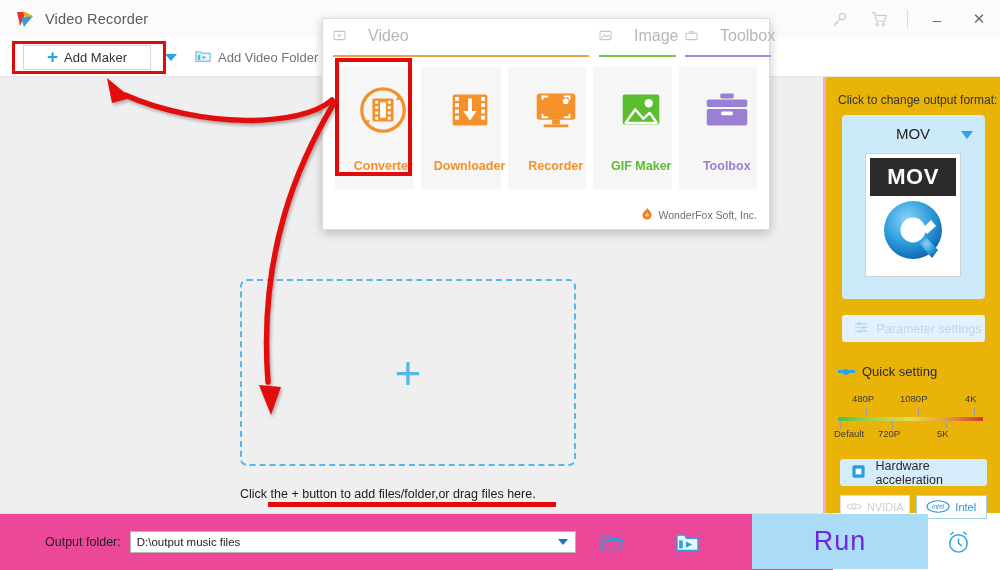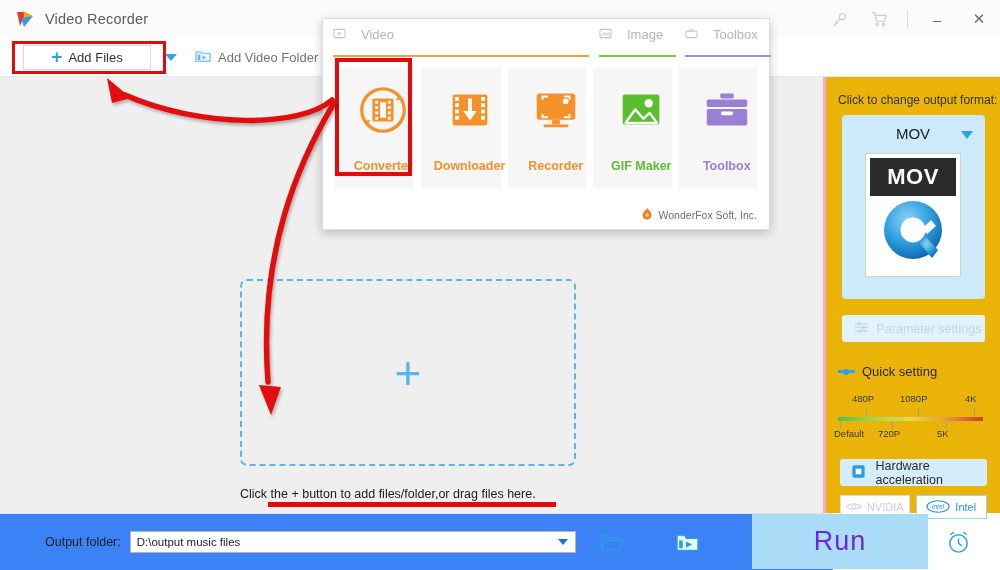--- a/index.html
+++ b/index.html
@@ -154,21 +154,21 @@
   .gpu-btn {
     flex: 1; height: 24px; border: 1px solid #dcdcdc; background: #fff;
     display: flex; align-items: center; justify-content: center; gap: 5px;
     font-size: 11px; color: #cfcfcf;
   }
   .gpu-btn.on { border-color: #9dd3f0; color: #2a93d8; }
 
   
   .bottombar {
     position: absolute; left: 0; top: 513px; width: 833px; height: 57px;
-    background: #3b82f6; border-top: 1px solid #e0e0e0;
+    background: #ec4899; border-top: 1px solid #e0e0e0;
     display: flex; align-items: center;
   }
   .of-label { margin-left: 45px; font-size: 12.5px; color: #222; }
   .of-input {
     margin-left: 9px; width: 446px; height: 22px;
     border: 1px solid #b5b5b5; background: #fff;
     display: flex; align-items: center; justify-content: space-between;
     padding: 0 3px 0 6px; font-size: 11.5px; color: #222;
   }
   .of-caret {
@@ -184,22 +184,22 @@
   .alarm { position: absolute; left: 945px; top: 528px; }
 
   
   .popup {
     position: absolute; left: 322px; top: 18px; width: 448px; height: 212px;
     background: #ffffff; border: 1px solid #dcdcdc;
     box-shadow: 0 3px 10px rgba(0,0,0,.22);
   }
   .pop-tabs { position: relative; height: 30px; margin: 8px 10px 0 10px; }
   .pop-tab {
-    position: absolute; top: 0; display: flex; align-items: center; gap: 15px;
-    font-size: 13px; color: #b6b6b6; padding-bottom: 8px;
+    position: absolute; top: 0; display: flex; align-items: center; gap: 22px;
+    font-size: 16px; color: #b6b6b6; padding-bottom: 8px;
   }
   .pop-underline { position: absolute; height: 2px; bottom: 0; }
   .cards { display: flex; gap: 7px; margin: 10px 12px 0 12px; }
   .card {
     width: 80px; height: 122px; background: #f6f6f6;
     display: flex; flex-direction: column; align-items: center; justify-content: center; gap: 22px; padding-left: 18px;
   }
   .card-label { font-size: 12.5px; font-weight: bold; }
   .pop-foot {
     position: absolute; right: 12px; bottom: 7px; display: flex; align-items: center; gap: 6px;
@@ -243,21 +243,21 @@
       </div>
       <div class="tb-sep"></div>
       <div class="tb-btn">–</div>
       <div class="tb-btn">✕</div>
     </div>
   </div>
 
   <div class="toolbar">
     <div class="addfiles-btn">
       <span class="plus-blue">+</span>
-      <span>Add Files</span>
+      <span>Add Maker</span>
     </div>
     <div class="caret-blue"></div>
     <div class="addfolder-btn">
       <span>
         <svg width="16" height="14" viewBox="0 0 18 15" fill="none" stroke="#5bb6e8" stroke-width="1.2">
           <path d="M1 3 L1 13.5 L17 13.5 L17 4.5 L8 4.5 L6.6 3 Z" fill="#eaf6fd"></path>
           <rect x="3" y="6" width="3" height="6" fill="#5bb6e8" stroke="none"></rect>
           <path d="M8.5 7 L12.5 9.2 L8.5 11.4 Z" fill="#5bb6e8" stroke="none"></path>
         </svg>
       </span>

